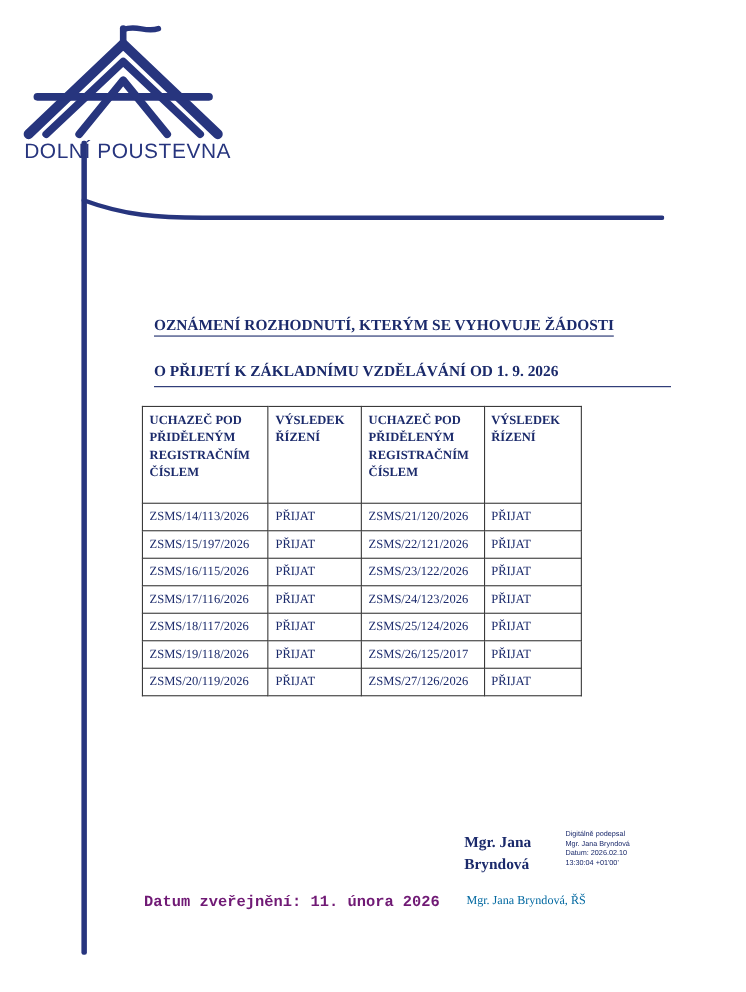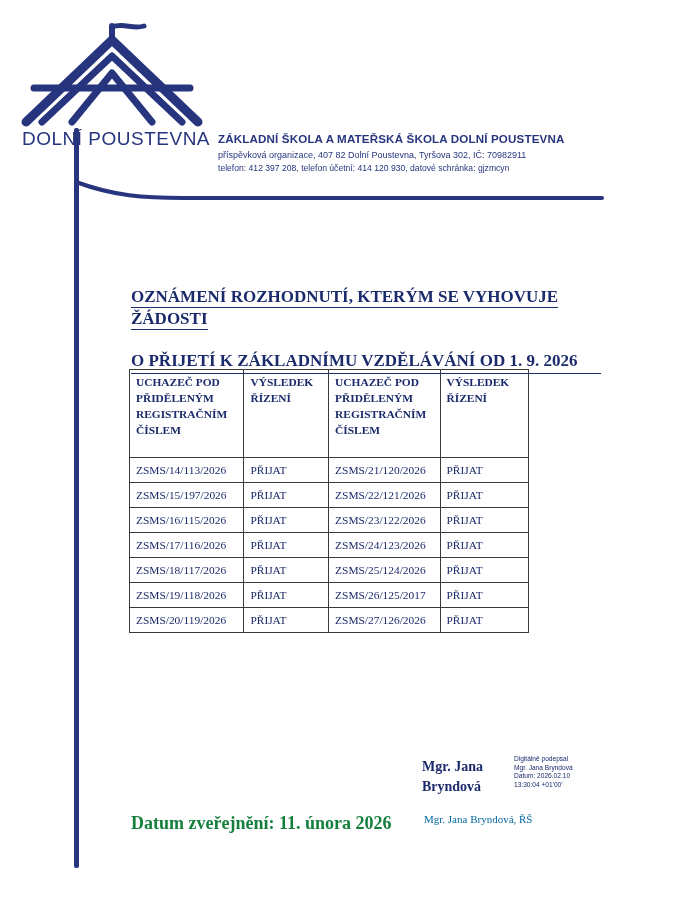--- a/index.html
+++ b/index.html
@@ -79,26 +79,26 @@
     margin-top: 3px;
   }
   .org-sub2 {
     font-size: 8.6px;
     line-height: 13px;
   }
 
   
   .doc-title {
     position: absolute;
-    left: 131px;
+    left: 140px;
     top: 286px;
     width: 470px;
     font-family: "Liberation Serif", serif;
     font-weight: bold;
-    font-size: 17px;
+    font-size: 14px;
     color: #1b2a6b;
     line-height: 22px;
   }
   .doc-title span {
     border-bottom: 1.5px solid #1b2a6b;
     padding-bottom: 1px;
   }
   .doc-title .line2 {
     display: block;
     margin-top: 20px;
@@ -164,24 +164,24 @@
     font-family: "Liberation Sans", sans-serif;
     font-size: 6.6px;
     line-height: 8.6px;
     color: #1b2a6b;
   }
 
   .publish-date {
     position: absolute;
     left: 131px;
     top: 813px;
-    font-family: Liberation Serif, serif;
-    font-weight: bold;
-    font-size: 18px;
-    color: #15803d;
+    font-family: Liberation Mono, monospace;
+    font-weight: bold;
+    font-size: 14px;
+    color: #701a75;
   }
   .sig-caption {
     position: absolute;
     left: 424px;
     top: 813px;
     font-family: Liberation Serif, serif;
     font-size: 11px;
     color: #0369a1;
   }
 </style>
@@ -210,25 +210,20 @@
   </div>
 
   <div class="vrule"></div>
 
   <div class="hrule-wrap">
     <svg width="530" height="22" viewBox="0 0 530 22">
       <path d="M2 2 C 40 16, 70 18, 110 18 L 528 18" fill="none" stroke="#27357e" stroke-width="4" stroke-linecap="round"></path>
     </svg>
   </div>
 
-  <div class="org-head">
-    <div class="org-name">ZÁKLADNÍ ŠKOLA A MATEŘSKÁ ŠKOLA DOLNÍ POUSTEVNA</div>
-    <div class="org-sub">příspěvková organizace, 407 82 Dolní Poustevna, Tyršova 302, IČ: 70982911</div>
-    <div class="org-sub2">telefon: 412 397 208,  telefon účetní: 414 120 930,  datové schránka: gjzmcyn</div>
-  </div>
 
   <div class="doc-title">
     <span>OZNÁMENÍ ROZHODNUTÍ, KTERÝM SE VYHOVUJE ŽÁDOSTI</span>
     <span class="line2"> O PŘIJETÍ K ZÁKLADNÍMU VZDĚLÁVÁNÍ OD 1. 9. 2026</span>
   </div>
 
   <table class="reg">
     <thead>
       <tr>
         <th class="col-a">UCHAZEČ POD PŘIDĚLENÝM REGISTRAČNÍM ČÍSLEM</th>

